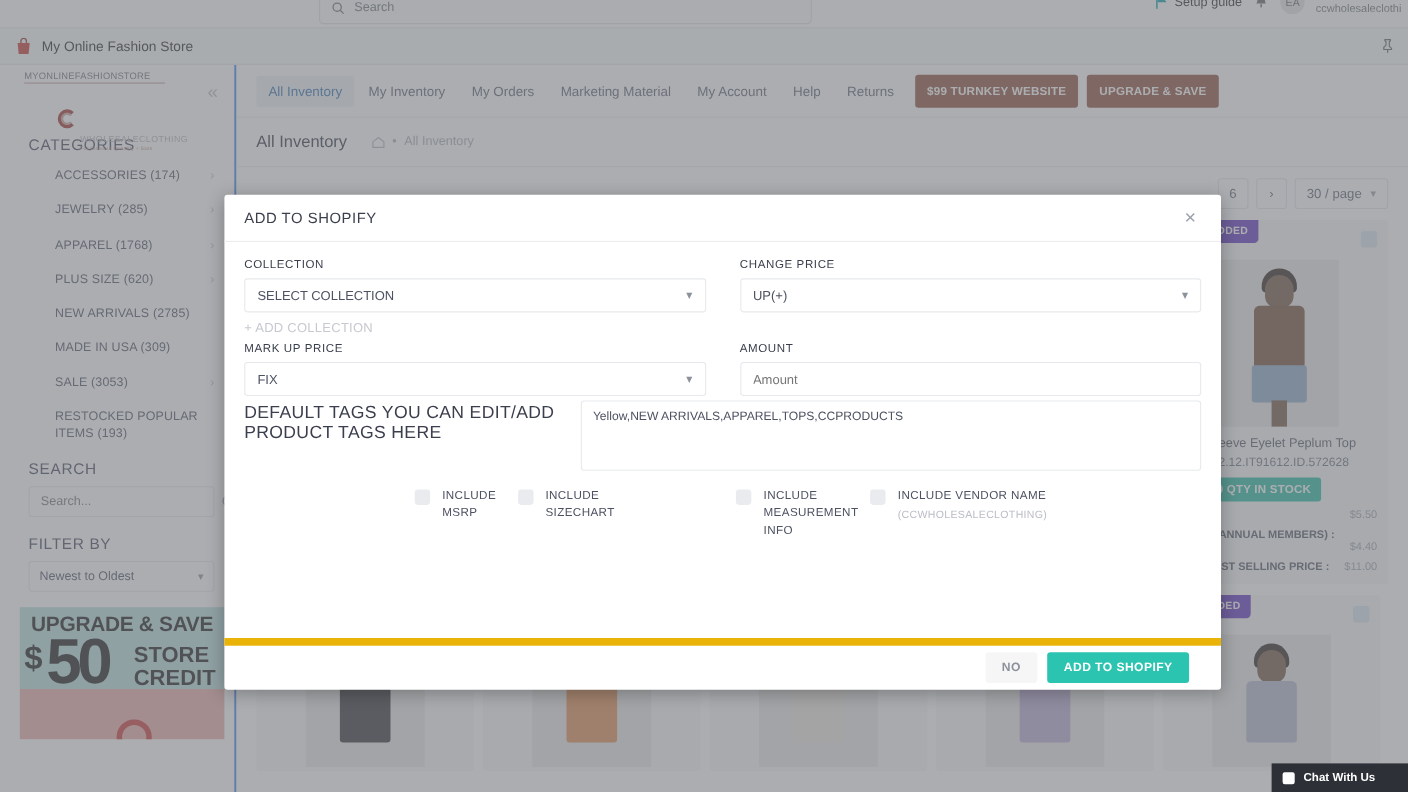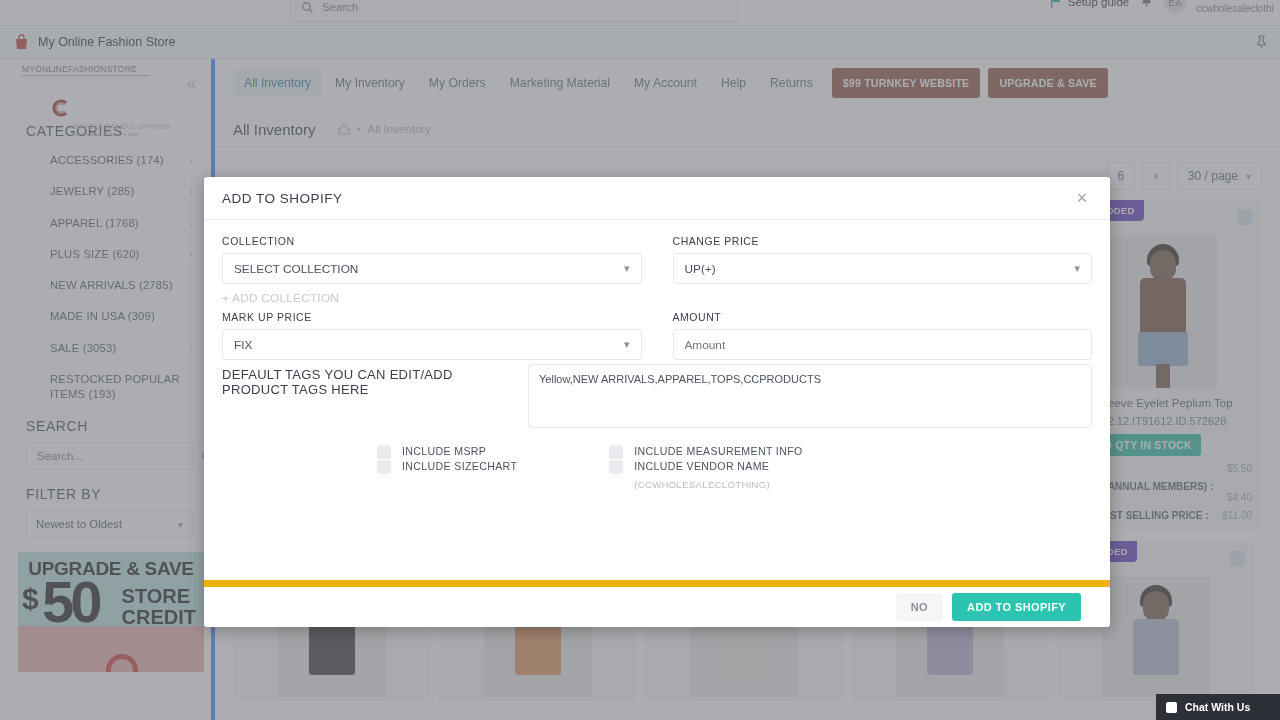--- a/index.html
+++ b/index.html
@@ -46,21 +46,21 @@
   .app-bar .bag { width:15px; height:16px; margin-right:9px; }
   .app-bar .title { font-size:12.5px; color:#202223; }
   .pin-icon { position:absolute; right:12px; top:50%; transform:translateY(-50%); width:13px; height:14px; }
 
   
   .page { position:absolute; left:0; top:59px; width:1280px; height:661px; background:#fff; overflow:hidden; }
 
   
   .sidebar {
     position:absolute; left:0; top:0; width:215px; height:661px;
-    background:#ffffff; border-right:4px solid #3b82f6;
+    background:#ffffff; border-right:2px solid #3b82f6;
   }
   .logo-wrap { height:48px; padding:5px 14px 0 22px; position:relative; }
   .logo-line1 {
     font-size:8.5px; letter-spacing:.2px; color:#6f6f7a; white-space:nowrap;
     border-bottom:1px solid #c9a0a0; padding-bottom:1px; width:128px;
     position:relative;
   }
   .logo-line2 { display:flex; align-items:center; gap:3px; margin-top:3px; padding-left:28px; }
   .cc-mark { width:20px; height:20px; position:relative; flex:none; }
   .logo-sub { display:flex; flex-direction:column; line-height:1.1;margin-top:44px; }
@@ -189,29 +189,29 @@
   .finput { color:#b4b9c2; }
   .fsel .chev { font-size:11px; color:#8c929c; }
   .add-collection { font-size:11.8px; color:#c6c9d0; letter-spacing:.25px; margin-top:7px; }
   .spacer-eq { height:25px; }
 
   .note {
     text-align:center; font-size:9.2px; color:#7b8090; line-height:1.7;
     letter-spacing:.15px; padding:14px 10px 2px;
   }
   .tags-row { display:flex; align-items:flex-start; gap:18px; margin-top:4px; }
-  .tags-label { width:288px; font-size:13px; color:#3b3f4d; letter-spacing:.3px; padding-top:3px; }
+  .tags-label { width:288px; font-size:16px; color:#3b3f4d; letter-spacing:.3px; padding-top:3px; }
   .tags-area {
     flex:1; height:64px; border:1px solid #e7e9ec; border-radius:3px;
     padding:7px 10px; font-size:11px; color:#4d5262; resize:none; outline:none;
     font-family:inherit; line-height:1.4; background:#fff;
   }
 
   .checks { display:flex; margin-top:16px; padding:0 140px 0 155px; gap:92px; }
-  .chk-col { display:flex; flex-direction:column; }
+  .chk-col { display:flex; flex-direction:row; gap:11px; }
   .chk { display:flex; align-items:flex-start; gap:11px; }
   .chk-box { width:14px; height:14px; border-radius:3px; background:#e9ebef; flex:none; margin-top:1px; }
   .chk-lab { font-size:10.6px; color:#4d5262; letter-spacing:.35px; line-height:1.45; }
   .chk-sub { font-size:9.6px; color:#b9bdc6; letter-spacing:.3px; display:block; margin-top:3px; }
 
   .modal-foot {
     height:47px; border-top:7px solid #eab308; display:flex; align-items:center;
     justify-content:flex-end; gap:9px; padding:0 29px;
   }
   .btn-no {

